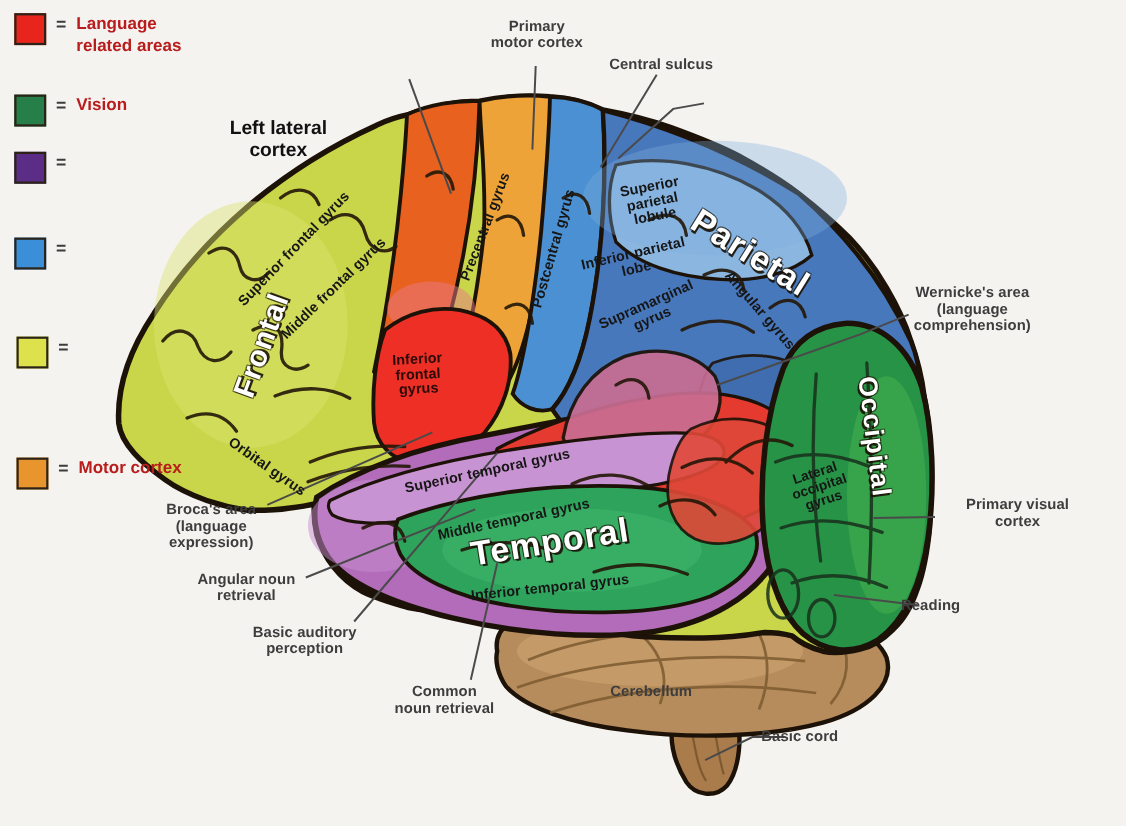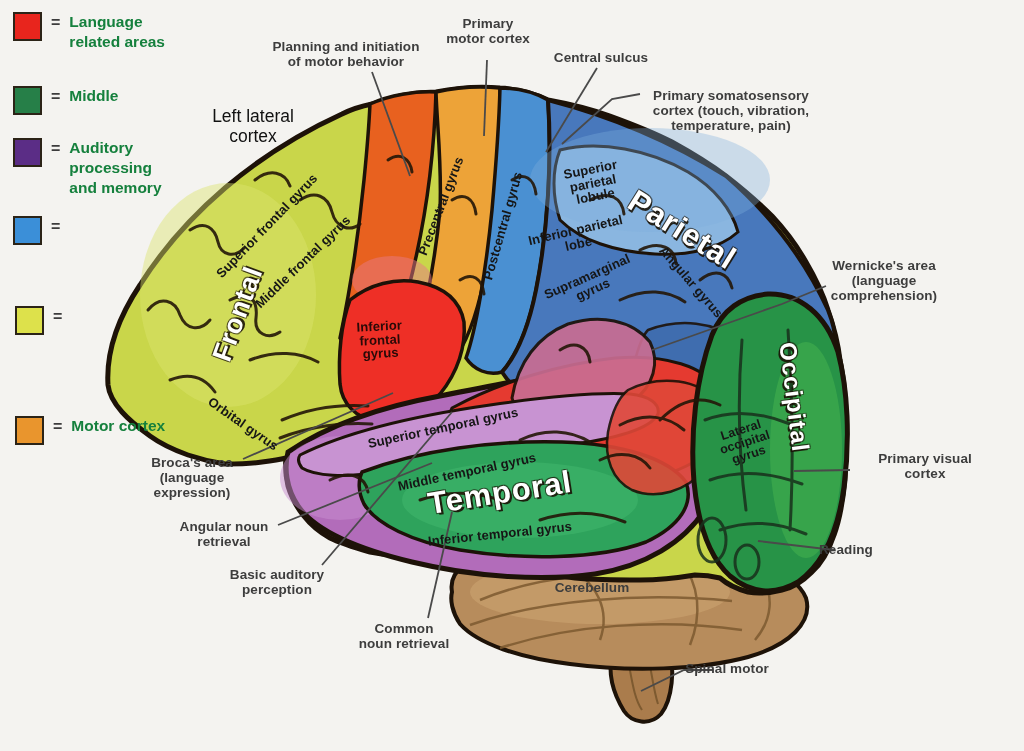--- a/index.html
+++ b/index.html
@@ -5,25 +5,25 @@
   html,body{margin:0;padding:0;background:#e8e7e4;}
   .stage{position:relative;width:1024px;height:751px;background:#f4f3f0;overflow:hidden;
          font-family:"Liberation Sans", sans-serif;}
   .stage svg{position:absolute;left:0;top:0;}
   .lbl{position:absolute;white-space:pre-line;transform:translate(-50%,-50%);text-align:center;}
   .call{font-size:13.5px;font-weight:600;color:#3d3d3d;line-height:1.12;letter-spacing:.1px;}
   .gyr{font-size:13px;font-weight:600;color:#161616;line-height:1.05;letter-spacing:.1px;}
   .lobe{color:#fff;font-weight:700;letter-spacing:1px;
         text-shadow:2px 2px 0 rgba(25,18,6,.9),-1px -1px 0 rgba(25,18,6,.55),
                     1px -1px 0 rgba(25,18,6,.55),-1px 1px 0 rgba(25,18,6,.55);}
-  .title{font-size:17.5px;font-weight:400;color:#111;line-height:1.15;}
+  .title{font-size:17.5px;font-weight:700;color:#111;line-height:1.15;}
   .legend-item{position:absolute;display:flex;gap:9px;align-items:flex-start;}
   .swatch{width:25px;height:25px;border:2px solid #2b2317;flex:0 0 auto;}
   .leg-eq{font-size:16px;font-weight:700;color:#3c3c3c;margin-top:2px;}
-  .leg-txt{font-size:15.5px;font-weight:600;color:#15803d;line-height:1.28;white-space:pre-line;}
+  .leg-txt{font-size:15.5px;font-weight:600;color:#b91c1c;line-height:1.28;white-space:pre-line;}
 </style>
 </head>
 <body>
 
 <div class="stage">
 
 <svg width="1024" height="751" viewBox="0 0 1024 751">
 
   <path d="M612,655 C614,646 640,640 668,646 C676,668 672,700 661,714 C650,726 632,723 624,711 C613,693 608,673 612,655 Z" stroke="#1d1208" stroke-width="4" fill="#aa7c4c"></path>
   <g stroke="#7d5a30" stroke-width="2" fill="none">
@@ -132,70 +132,62 @@
 <div>
   <div class="legend-item" style="left:13px;top:12px">
     <span class="swatch" style="background-color: rgb(232, 37, 29);"></span>
     <span class="leg-eq">=</span>
     <span class="leg-txt">Language
 related areas</span>
   </div>
   <div class="legend-item" style="left:13px;top:86px">
     <span class="swatch" style="background-color: rgb(38, 127, 72);"></span>
     <span class="leg-eq">=</span>
-    <span class="leg-txt">Middle</span>
+    <span class="leg-txt">Vision</span>
   </div>
   <div class="legend-item" style="left:13px;top:138px">
     <span class="swatch" style="background-color: rgb(91, 45, 134);"></span>
     <span class="leg-eq">=</span>
-    <span class="leg-txt">Auditory
-processing
-and memory</span>
   </div>
   <div class="legend-item" style="left:13px;top:216px">
     <span class="swatch" style="background-color: rgb(59, 143, 216);"></span>
     <span class="leg-eq">=</span>
   </div>
   <div class="legend-item" style="left:15px;top:306px">
     <span class="swatch" style="background-color: rgb(221, 225, 75);"></span>
     <span class="leg-eq">=</span>
   </div>
   <div class="legend-item" style="left:15px;top:416px">
     <span class="swatch" style="background-color: rgb(233, 149, 45);"></span>
     <span class="leg-eq">=</span>
     <span class="leg-txt">Motor cortex</span>
   </div>
 </div>
 
 <div class="lbl title" style="left:253px;top:126px">Left lateral
 cortex</div>
-<div class="lbl call" style="left:346px;top:54px">Planning and initiation
-of motor behavior</div>
 <div class="lbl call" style="left:488px;top:31px">Primary
 motor cortex</div>
 <div class="lbl call" style="left:601px;top:58px">Central sulcus</div>
-<div class="lbl call" style="left:731px;top:111px">Primary somatosensory
-cortex (touch, vibration,
-temperature, pain)</div>
 <div class="lbl call" style="left:884px;top:281px">Wernicke's area
 (language
 comprehension)</div>
 <div class="lbl call" style="left:925px;top:466px">Primary visual cortex</div>
 <div class="lbl call" style="left:846px;top:550px">Reading</div>
 <div class="lbl call" style="left:192px;top:478px">Broca's area
 (language
 expression)</div>
 <div class="lbl call" style="left:224px;top:534px">Angular noun
 retrieval</div>
 <div class="lbl call" style="left:277px;top:582px">Basic auditory
 perception</div>
 <div class="lbl call" style="left:404px;top:636px">Common
 noun retrieval</div>
-<div class="lbl call" style="left:592px;top:588px">Cerebellum</div>
-<div class="lbl call" style="left:727px;top:669px">Spinal motor</div>
+<div class="lbl call" style="left:592px;top:628px">Cerebellum</div>
+<div class="lbl call" style="left:727px;top:669px">Basic cord</div>
 
 <div class="lbl lobe" style="left:238px;top:314px;font-size:27px;transform:translate(-50%,-50%) rotate(-70deg)">Frontal</div>
 <div class="lbl lobe" style="left:682px;top:230px;font-size:31px;transform:translate(-50%,-50%) rotate(32deg)">Parietal</div>
 <div class="lbl lobe" style="left:500px;top:493px;font-size:31px;transform:translate(-50%,-50%) rotate(-9deg)">Temporal</div>
 <div class="lbl lobe" style="left:794px;top:397px;font-size:24px;transform:translate(-50%,-50%) rotate(83deg)">Occipital</div>
 
 <div class="lbl gyr" style="left:267px;top:226px;transform:translate(-50%,-50%) rotate(-46deg)">Superior frontal gyrus</div>
 <div class="lbl gyr" style="left:303px;top:262px;transform:translate(-50%,-50%) rotate(-44deg)">Middle frontal gyrus</div>
 <div class="lbl gyr" style="left:441px;top:206px;transform:translate(-50%,-50%) rotate(-69deg)">Precentral gyrus</div>
 <div class="lbl gyr" style="left:503px;top:226px;transform:translate(-50%,-50%) rotate(-74deg)">Postcentral gyrus</div>

